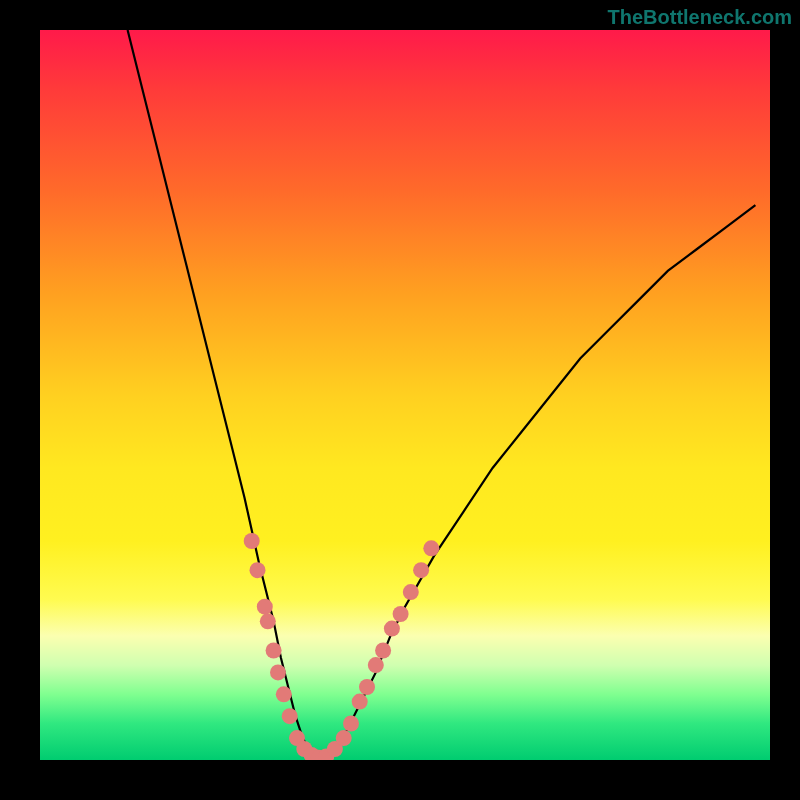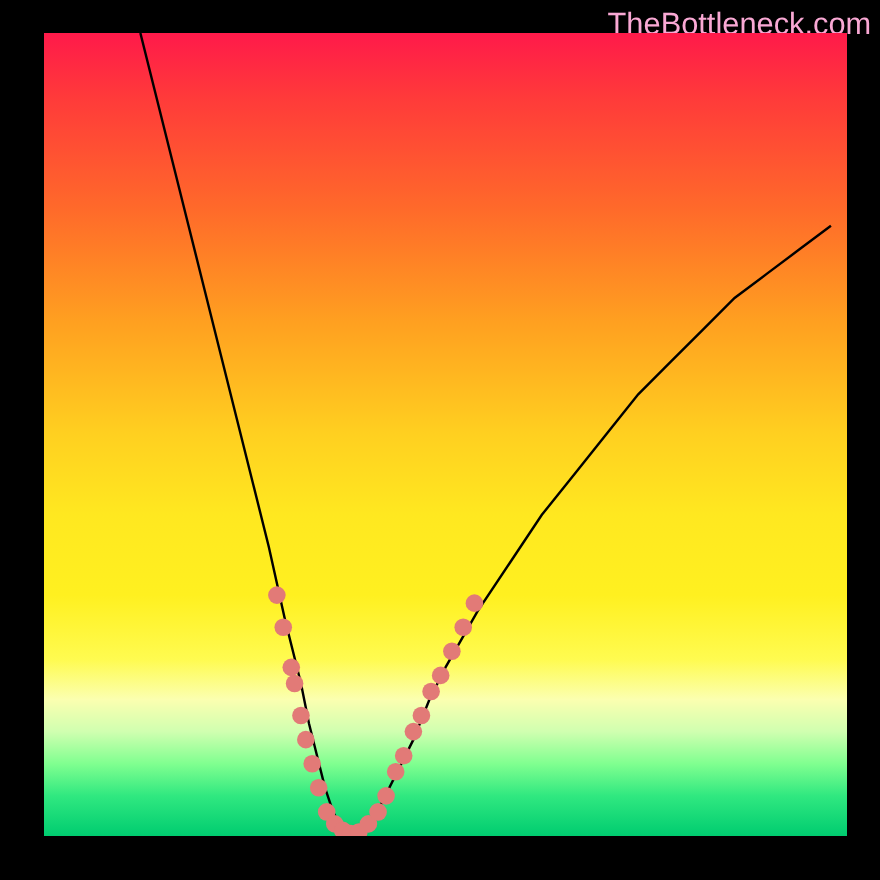--- a/index.html
+++ b/index.html
@@ -13,21 +13,21 @@
     #ffd020 50%,
     #ffe820 60%,
     #fff020 70%,
     #fffb50 78%,
     #fbffb0 83%,
     #d0ffb0 87%,
     #80ff90 91%,
     #30e880 95%,
     #00cc70 100%);
   overflow:hidden}
-.attrib{position:absolute;right:8px;top:6px;color:#f9a8d4;font-size:28px;font-weight:400}
+.attrib{position:absolute;right:8px;top:6px;color:#0f766e;font-size:20px;font-weight:700}
 svg{position:absolute;left:0;top:0}
 </style>
 </head>
 <body>
 
 <div class="frame">
   <div class="attrib">TheBottleneck.com</div>
   <div class="plot">
     <svg id="svg" width="730" height="730" viewBox="0 0 730 730">
         <path d="M87.6 0.0 L102.2 58.4 L116.8 116.8 L131.4 175.2 L146.0 233.6 L160.6 292.0 L175.2 350.4 L189.8 408.8 L204.4 467.2 L219.0 532.9 L226.3 562.1 L233.6 591.3 L240.9 627.8 L248.2 657.0 L255.5 686.2 L262.8 708.1 L270.1 722.7 L277.4 730.0 L284.7 730.0 L292.0 722.7 L306.6 700.8 L321.2 671.6 L335.8 642.4 L350.4 605.9 L365.0 576.7 L394.2 525.6 L423.4 481.8 L452.6 438.0 L481.8 401.5 L511.0 365.0 L540.2 328.5 L569.4 299.3 L598.6 270.1 L627.8 240.9 L657.0 219.0 L686.2 197.1 L715.4 175.2 " stroke="#000000" stroke-width="2.2" fill="none"></path>

